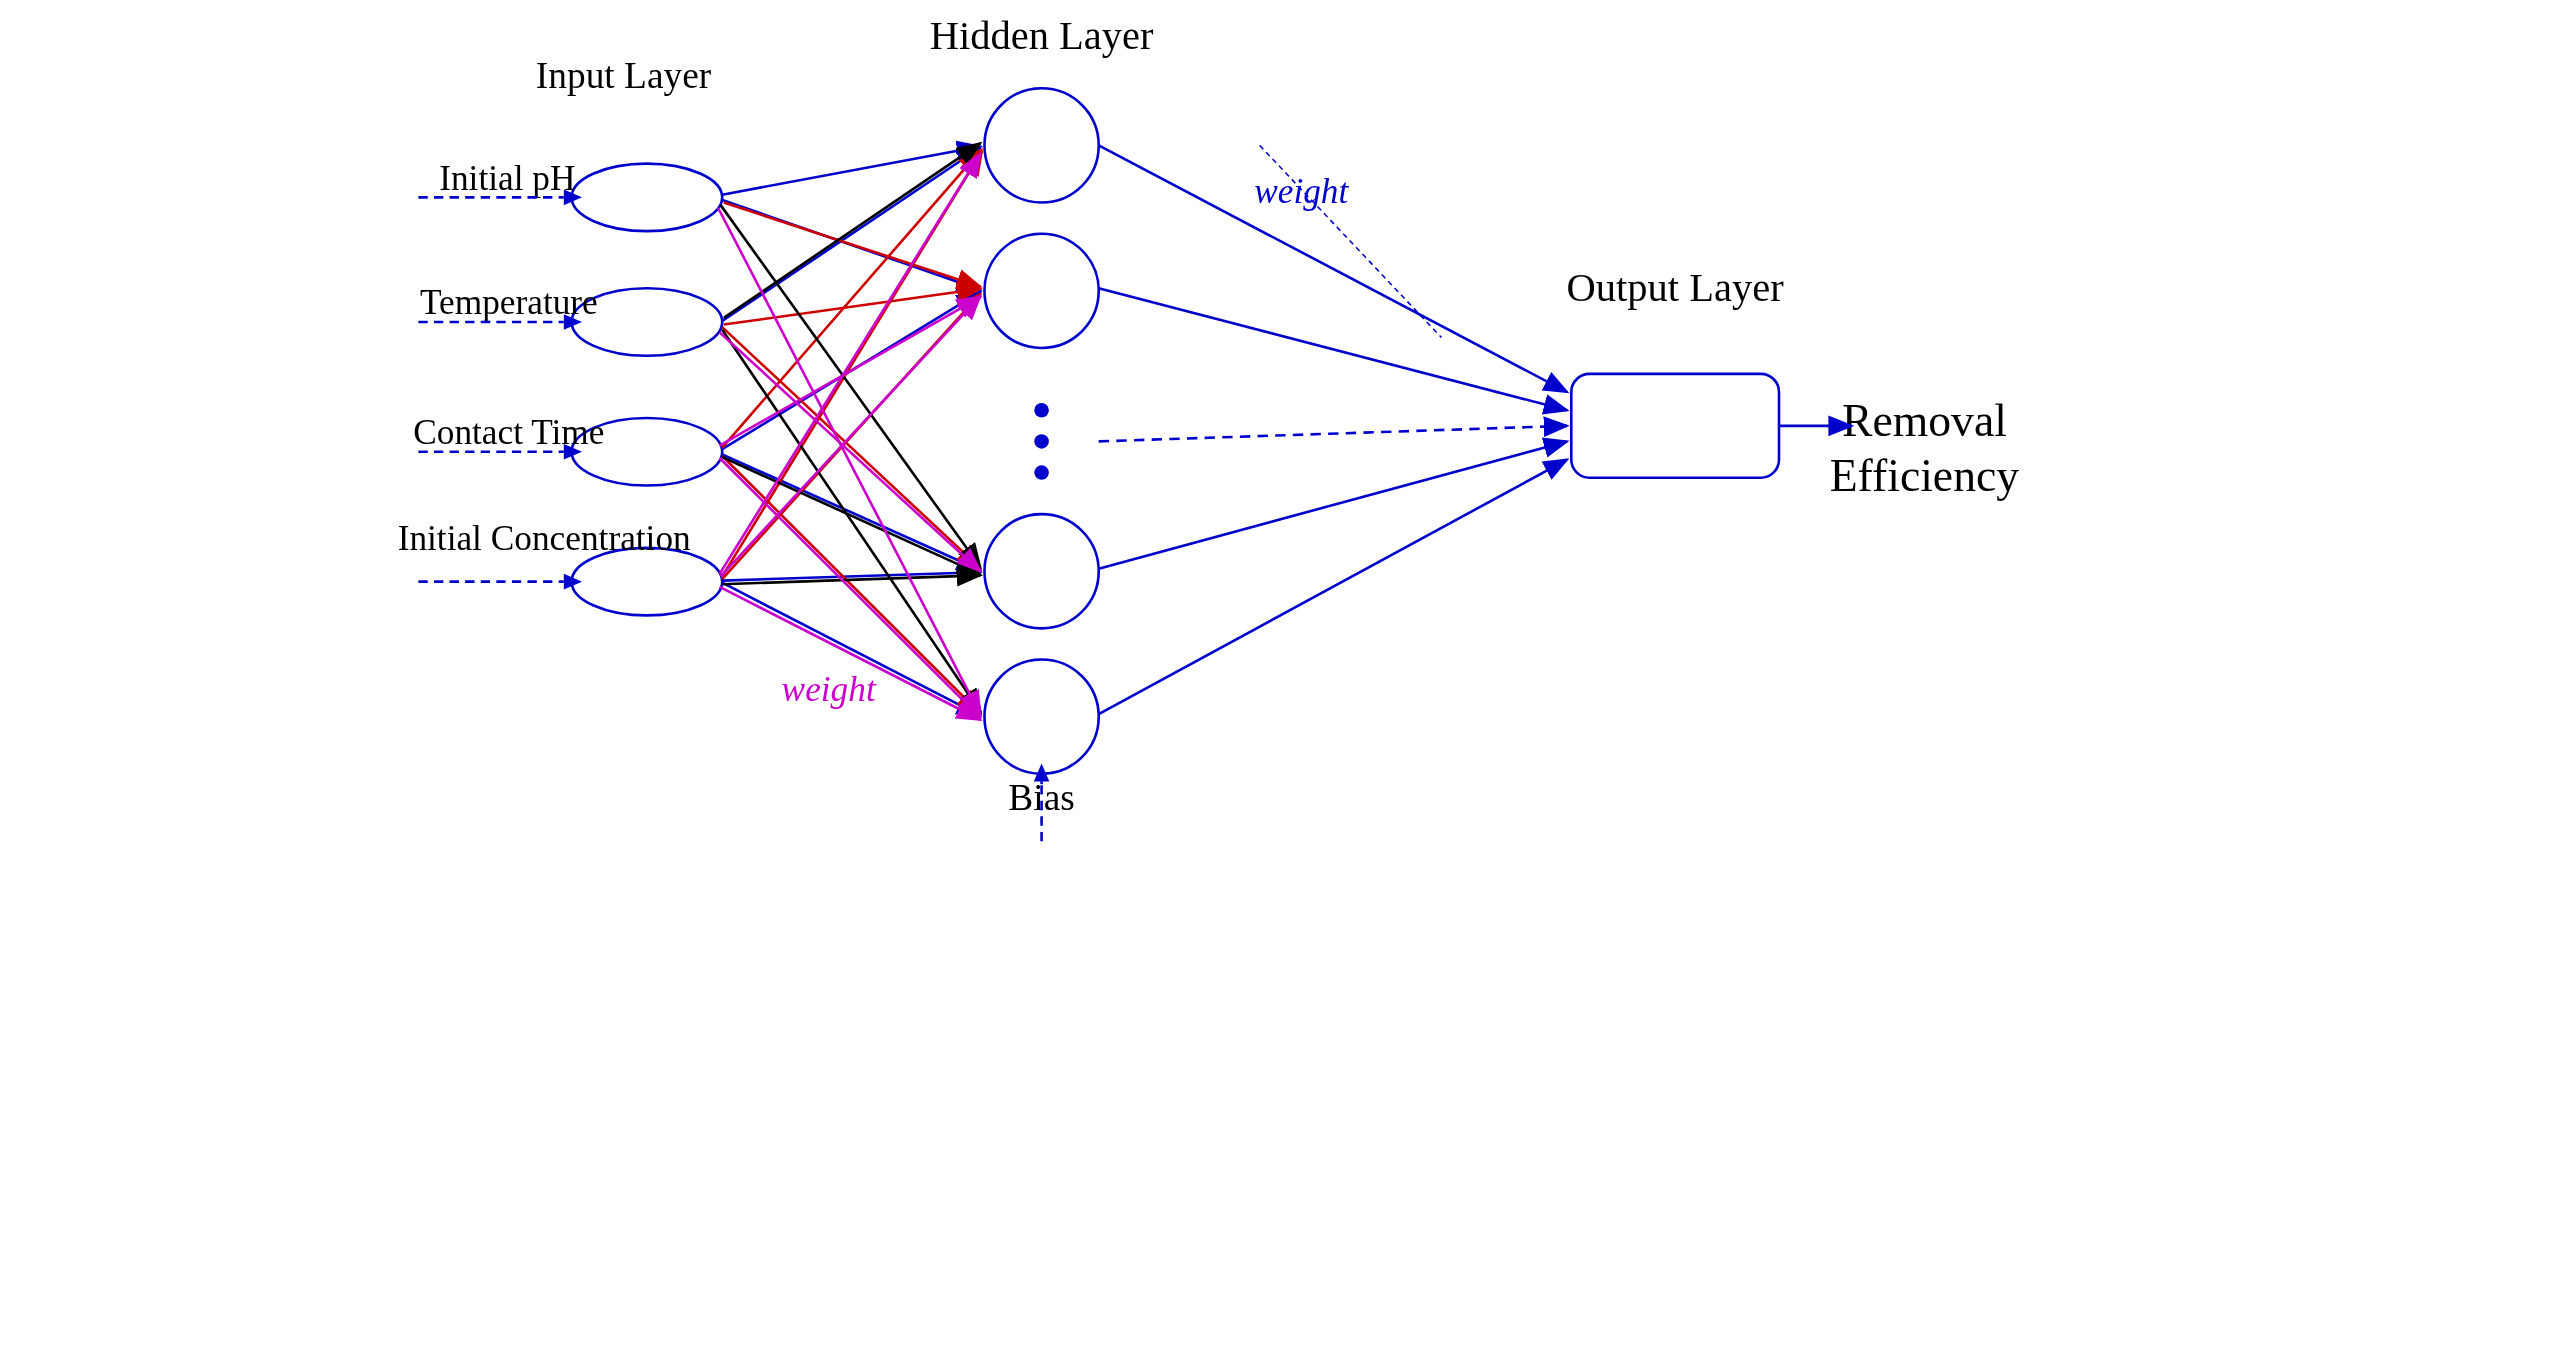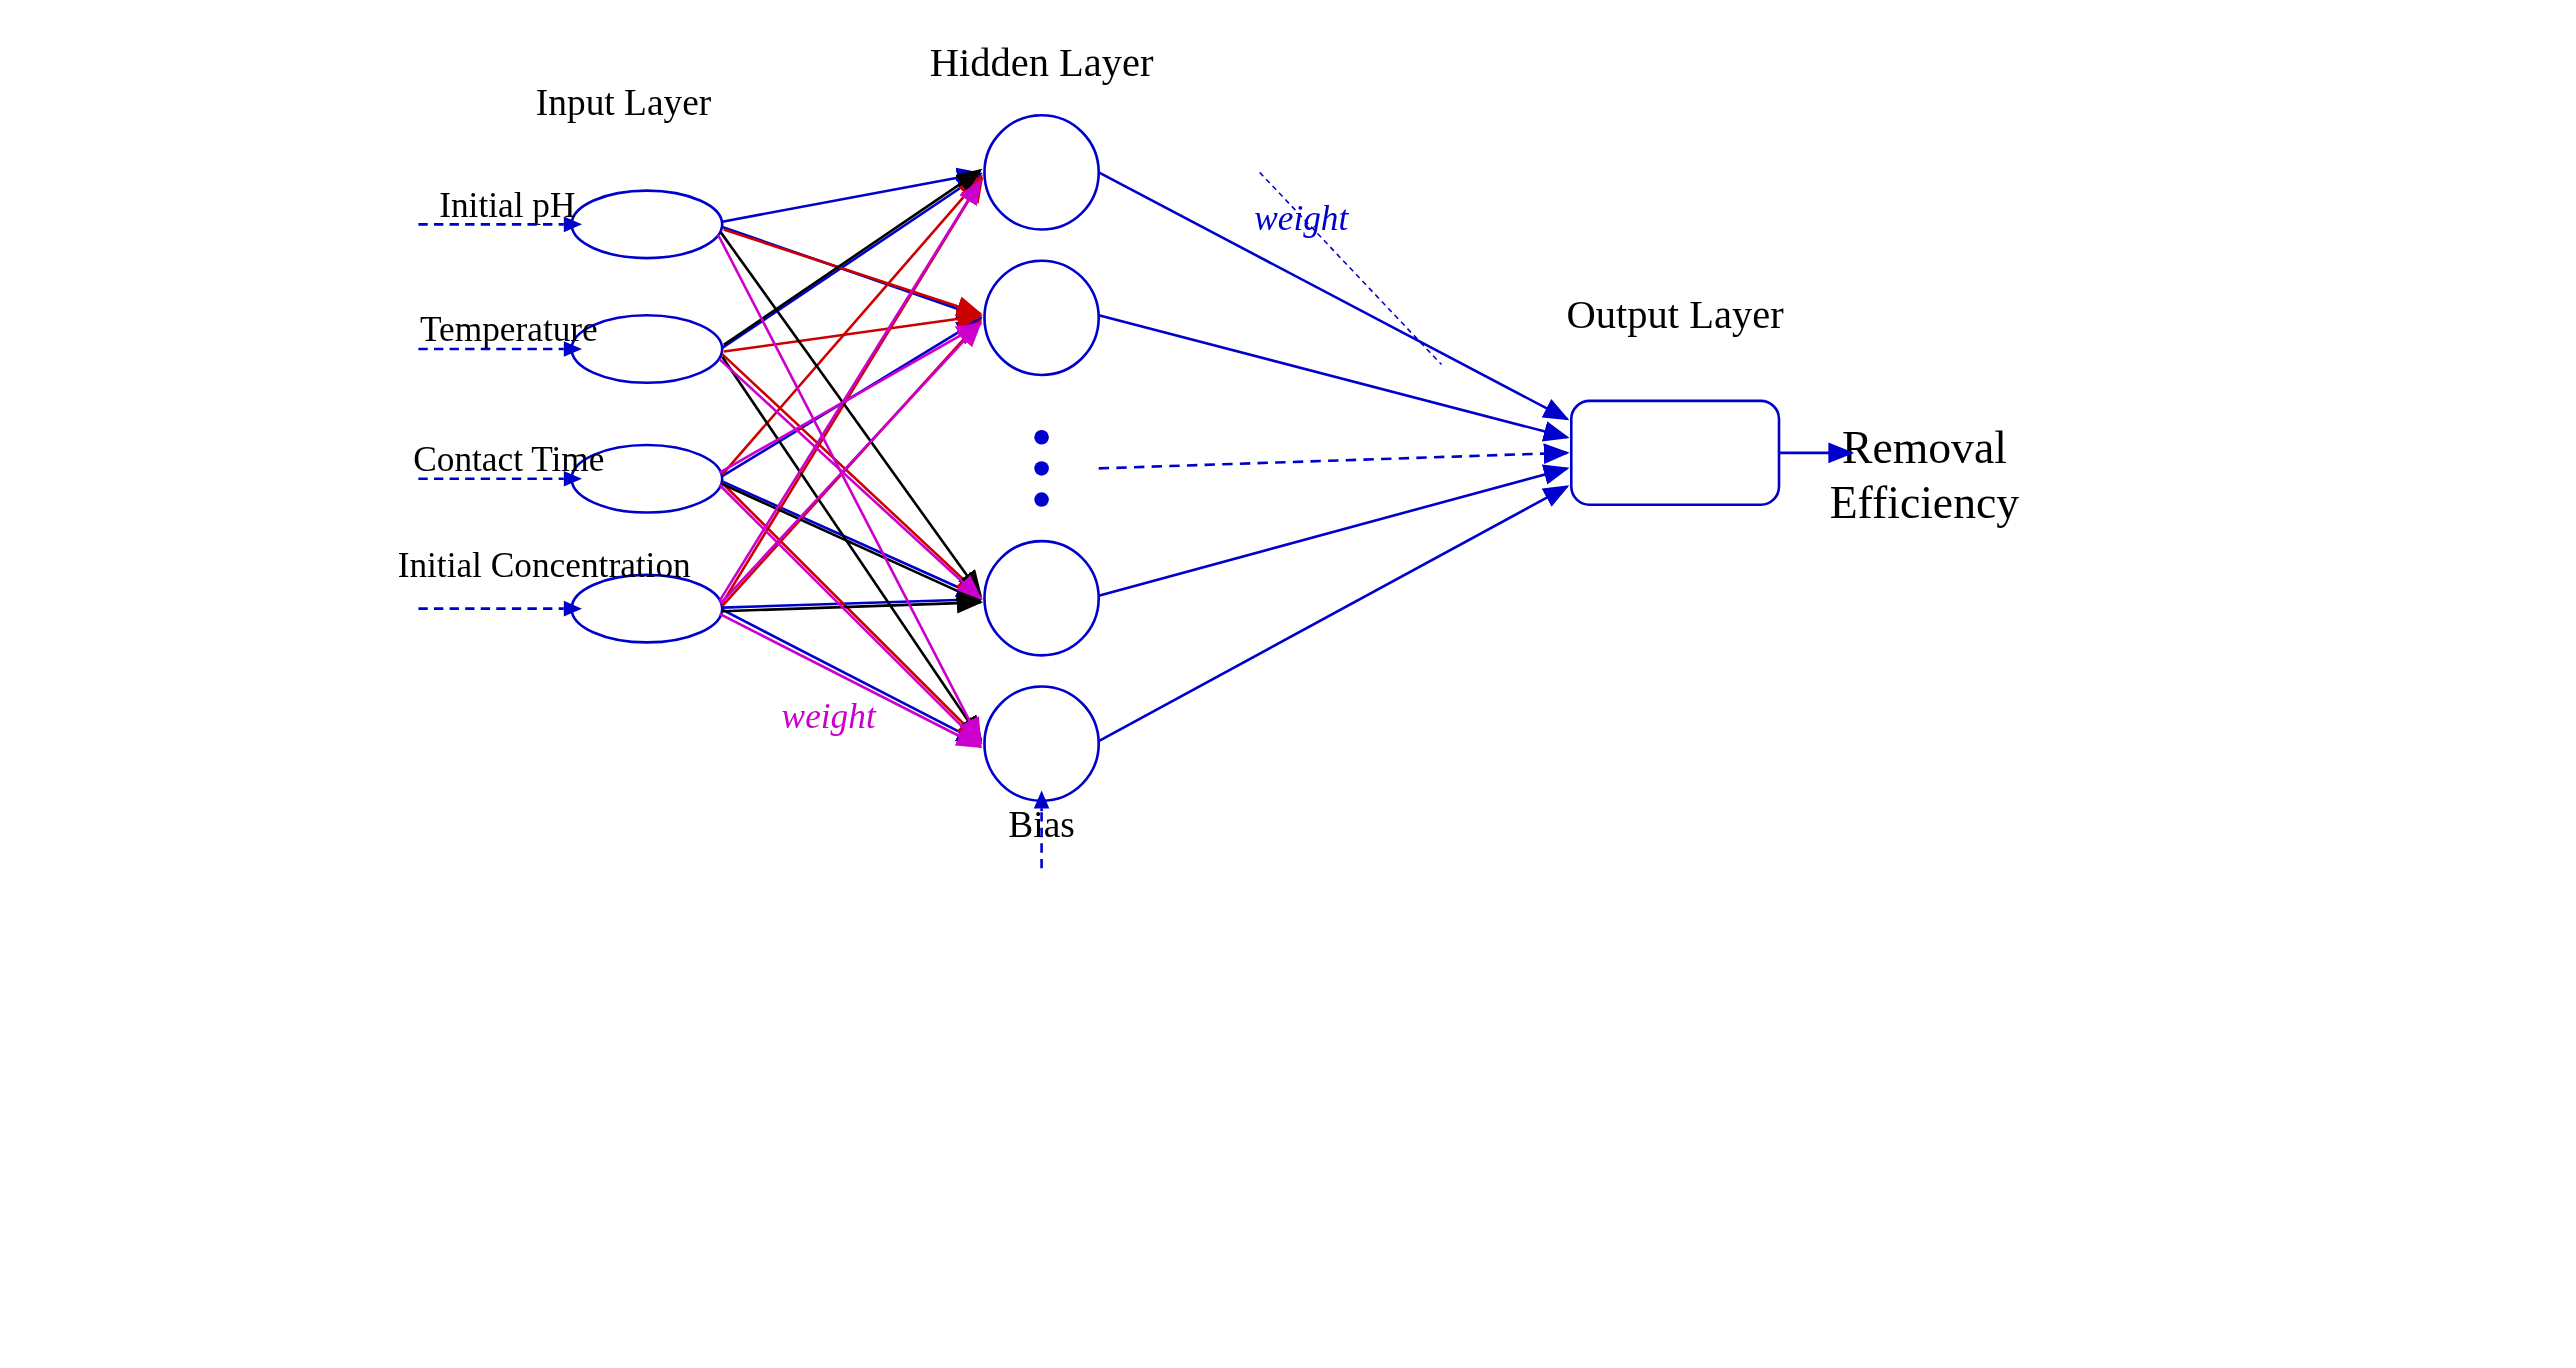--- a/index.html
+++ b/index.html
@@ -7,21 +7,20 @@
       background: #ffffff;
       width: 2576px;
       height: 1368px;
       overflow: hidden;
       font-family: 'Times New Roman', Times, serif;
     }
     .diagram-container {
       width: 2576px;
       height: 968px;
       position: relative;
-      margin-top: 27px;
     }
     svg {
       width: 100%;
       height: 100%;
     }
   </style>
 </head>
 <body>
 
 <div class="diagram-container">

